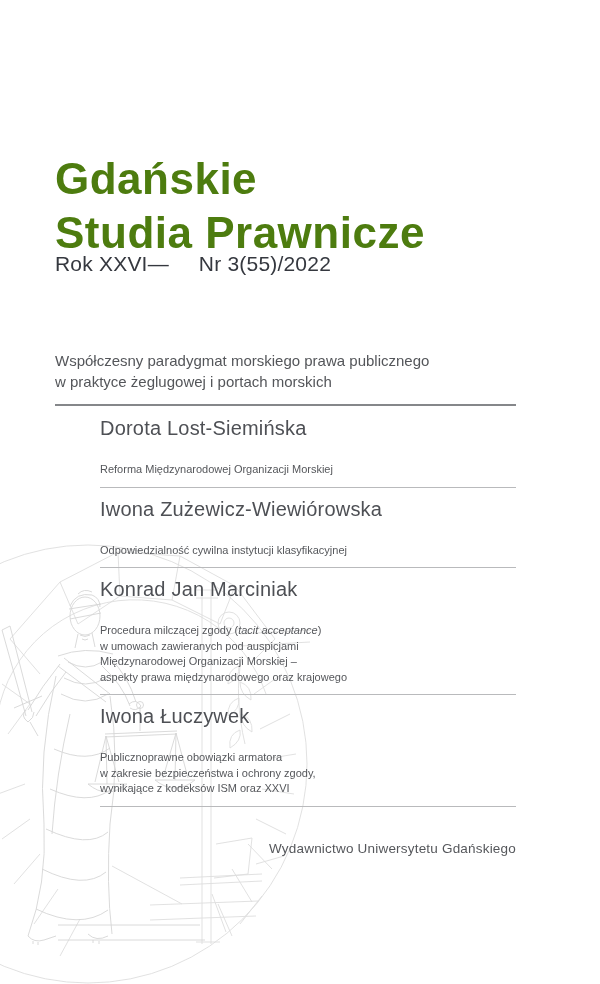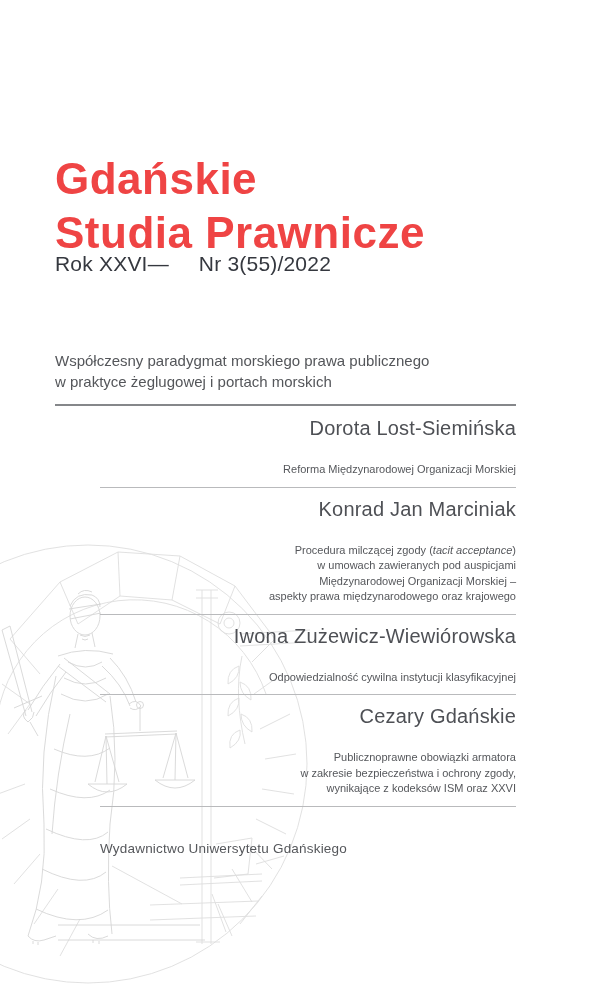--- a/index.html
+++ b/index.html
@@ -13,55 +13,55 @@
   .page{position:absolute;inset:0;}
 
   
   .illustration{position:absolute;left:0;top:544px;width:310px;height:440px;pointer-events:none;}
   .illustration svg{display:block;}
 
   
   .masthead{position:absolute;left:55px;top:152px;}
   .journal-title{
     font-size:44px;line-height:54px;font-weight:bold;
-    color:#ef4444;letter-spacing:0.5px;margin:0;
+    color:#4d7c0f;letter-spacing:0.5px;margin:0;
   }
   .issue-line{
     position:absolute;left:55px;top:252px;
     font-size:21px;color:#35383f;letter-spacing:0.2px;white-space:nowrap;
   }
   .issue-line .year{margin-right:30px;}
 
   
   .theme{
     position:absolute;left:55px;top:350px;width:461px;
     font-size:15px;line-height:21px;color:#54565a;
   }
   .thick-rule{
     position:absolute;left:55px;top:404px;width:461px;height:2px;
     background:#85878a;
   }
 
   
   .toc{
     position:absolute;left:100px;top:407px;width:416px;
-    text-align:right;
+    text-align:left;
   }
   .entry{padding:10px 0 9px;border-bottom:1px solid #b9babc;}
   .entry-author{
     font-size:20px;line-height:23px;color:#4e5055;letter-spacing:0.2px;
   }
   .entry-title{
     margin-top:22px;font-size:11px;line-height:15.5px;color:#55575b;
   }
   .entry-title .it{font-style:italic;}
 
   
   .publisher{
-    position:absolute;left:100px;top:841px;width:416px;text-align:left;
+    position:absolute;left:100px;top:841px;width:416px;text-align:right;
     font-size:13.5px;color:#55575b;letter-spacing:0.2px;
   }
 </style>
 </head>
 <body>
 
 <div class="page">
 
   <div class="illustration">
     <svg width="310" height="440" viewBox="0 0 310 440" xmlns="http://www.w3.org/2000/svg" fill="none">
@@ -154,38 +154,38 @@
   <div class="toc">
 
     <div class="entry">
       <div class="entry-author">Dorota Lost-Siemińska</div>
       <div class="entry-title">
         <span>Reforma Międzynarodowej Organizacji Morskiej</span>
       </div>
     </div>
 
     <div class="entry">
+      <div class="entry-author">Iwona Zużewicz-Wiewiórowska</div>
+      <div class="entry-title">
+        <span>Odpowiedzialność cywilna instytucji klasyfikacyjnej</span>
+      </div>
+    </div>
+
+    <div class="entry">
       <div class="entry-author">Konrad Jan Marciniak</div>
       <div class="entry-title">
         <span><span>Procedura milczącej zgody (</span><span class="it">tacit acceptance</span><span>)</span></span><br>
         <span>w umowach zawieranych pod auspicjami</span><br>
         <span>Międzynarodowej Organizacji Morskiej –</span><br>
         <span>aspekty prawa międzynarodowego oraz krajowego</span>
       </div>
     </div>
 
     <div class="entry">
-      <div class="entry-author">Iwona Zużewicz-Wiewiórowska</div>
-      <div class="entry-title">
-        <span>Odpowiedzialność cywilna instytucji klasyfikacyjnej</span>
-      </div>
-    </div>
-
-    <div class="entry">
-      <div class="entry-author">Cezary Gdańskie</div>
+      <div class="entry-author">Iwona Łuczywek</div>
       <div class="entry-title">
         <span>Publicznoprawne obowiązki armatora</span><br>
         <span>w zakresie bezpieczeństwa i ochrony zgody,</span><br>
         <span>wynikające z kodeksów ISM oraz XXVI</span>
       </div>
     </div>
 
   </div>
 
   <div class="publisher">Wydawnictwo Uniwersytetu Gdańskiego</div>

